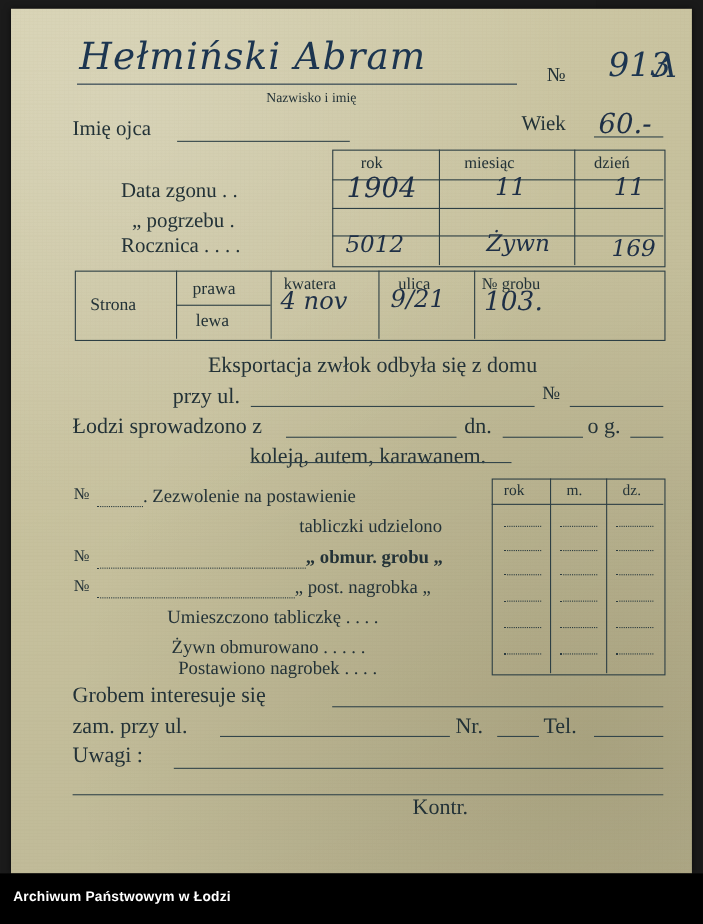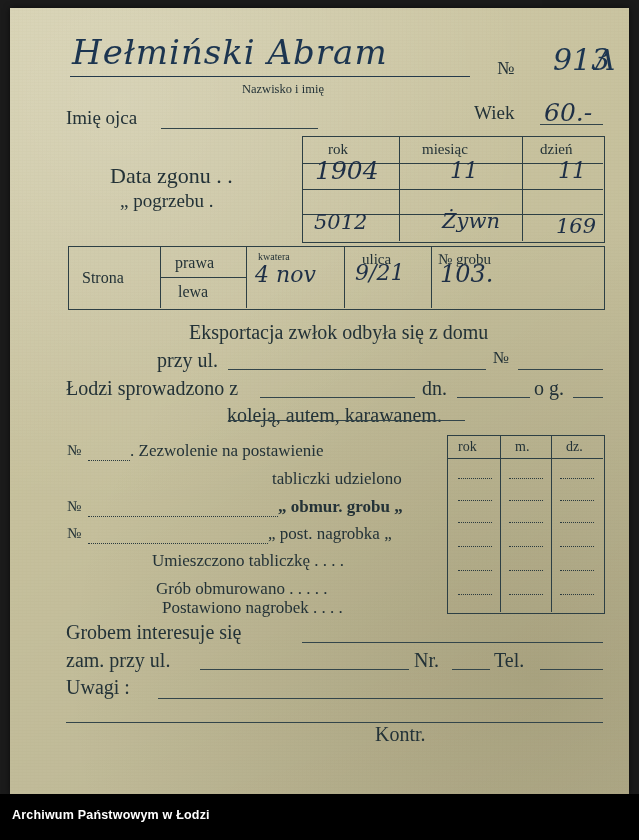--- a/index.html
+++ b/index.html
@@ -154,43 +154,44 @@
       <div class="hr" style="left:292px; top:181px; width:301px;"></div>
       <div class="hr" style="left:292px; top:206px; width:301px;"></div>
 
       <div class="vr" style="left:389px; top:128px; height:105px;"></div>
       <div class="vr" style="left:512px; top:128px; height:105px;"></div>
 
       <div class="pr" style="left:318px; top:133px; font-size:15px;">rok</div>
       <div class="pr" style="left:412px; top:133px; font-size:15px;">miesiąc</div>
       <div class="pr" style="left:530px; top:133px; font-size:15px;">dzień</div>
 
-      <div class="pr" style="left:100px; top:155px; font-size:22px;font-family:Liberation Serif, serif;">Data zgonu  . .</div>
+      <div class="pr" style="left:100px; top:155px; font-size:19px;font-family:Liberation Serif, serif;">Data zgonu  . .</div>
       <div class="pr" style="left:110px; top:182px; font-size:19px;">„   pogrzebu  .</div>
+      <div class="pr" style="left:100px; top:205px; font-size:19px;">Rocznica . . . .</div>
 
       <div class="hw" style="left:305px; top:148px; font-size:25px;">1904</div>
       <div class="hw" style="left:440px; top:150px; font-size:22px;">11</div>
       <div class="hw" style="left:548px; top:150px; font-size:22px;">11</div>
 
       <div class="hw" style="left:304px; top:202px; font-size:21px;">5012</div>
       <div class="hw" style="left:432px; top:201px; font-size:21px;">Żywn</div>
       <div class="hw" style="left:546px; top:206px; font-size:21px;">169</div>
 
       <div class="tbl" style="left:58px; top:238px; width:535px; height:62px;"></div>
       <div class="vr" style="left:150px; top:238px; height:62px;"></div>
       <div class="vr" style="left:236px; top:238px; height:62px;"></div>
       <div class="vr" style="left:334px; top:238px; height:62px;"></div>
       <div class="vr" style="left:421px; top:238px; height:62px;"></div>
       <div class="hr" style="left:150px; top:269px; width:86px;"></div>
 
       <div class="pr" style="left:72px; top:261px; font-size:16px;">Strona</div>
       <div class="pr" style="left:165px; top:246px; font-size:16px;">prawa</div>
       <div class="pr" style="left:168px; top:275px; font-size:16px;">lewa</div>
 
-      <div class="pr" style="left:248px; top:243px; font-size:10px;text-align:right;">kwatera</div>
+      <div class="pr" style="left:248px; top:243px; font-size:15px;text-align:right;">kwatera</div>
       <div class="pr" style="left:352px; top:243px; font-size:15px;">ulica</div>
       <div class="pr" style="left:428px; top:243px; font-size:15px;">№ grobu</div>
 
       <div class="hw" style="left:245px; top:254px; font-size:22px;">4 nov</div>
       <div class="hw" style="left:345px; top:252px; font-size:22px;">9/21</div>
       <div class="hw" style="left:430px; top:252px; font-size:24px;">103.</div>
 
       <div class="pr" style="left:147px; top:313px; font-size:20px;margin-left:32px;">Eksportacja zwłok odbyła się z domu</div>
       <div class="pr" style="left:147px; top:341px; font-size:20px;">przy ul.</div>
       <div class="line" style="left:218px; top:361px; width:258px;"></div>
@@ -215,21 +216,21 @@
 
       <div class="pr" style="left:57px; top:490px; font-size:15px;">№</div>
       <div class="dots" style="left:78px; top:508px; width:190px;"></div>
       <div class="pr" style="left:268px; top:489px; font-size:17px;font-weight:bold;">„   obmur. grobu  „</div>
 
       <div class="pr" style="left:57px; top:517px; font-size:15px;">№</div>
       <div class="dots" style="left:78px; top:535px; width:180px;"></div>
       <div class="pr" style="left:142px; top:543px; font-size:17px;">Umieszczono tabliczkę  .  .  .  .</div>
 
       <div class="pr" style="left:258px; top:516px; font-size:17px;">„   post. nagrobka  „</div>
-      <div class="pr" style="left:146px; top:571px; font-size:17px;">Grób obmurowano  .  .  .  .  .</div>
+      <div class="pr" style="left:146px; top:571px; font-size:17px;">Żywn obmurowano  .  .  .  .  .</div>
       <div class="pr" style="left:152px; top:590px; font-size:17px;">Postawiono nagrobek .  .  .  .</div>
 
       <div class="tbl" style="left:437px; top:427px; width:156px; height:177px;"></div>
       <div class="hr" style="left:437px; top:450px; width:156px;"></div>
       <div class="vr" style="left:490px; top:427px; height:177px;"></div>
       <div class="vr" style="left:541px; top:427px; height:177px;"></div>
 
       <div class="pr" style="left:448px; top:431px; font-size:14px;">rok</div>
       <div class="pr" style="left:505px; top:431px; font-size:14px;">m.</div>
       <div class="pr" style="left:556px; top:431px; font-size:14px;">dz.</div>

